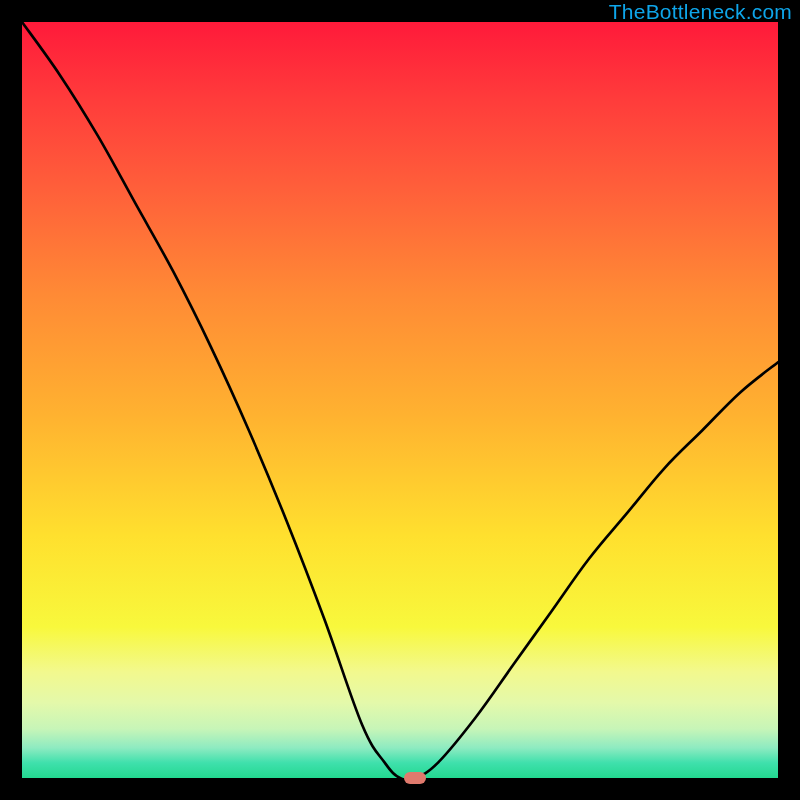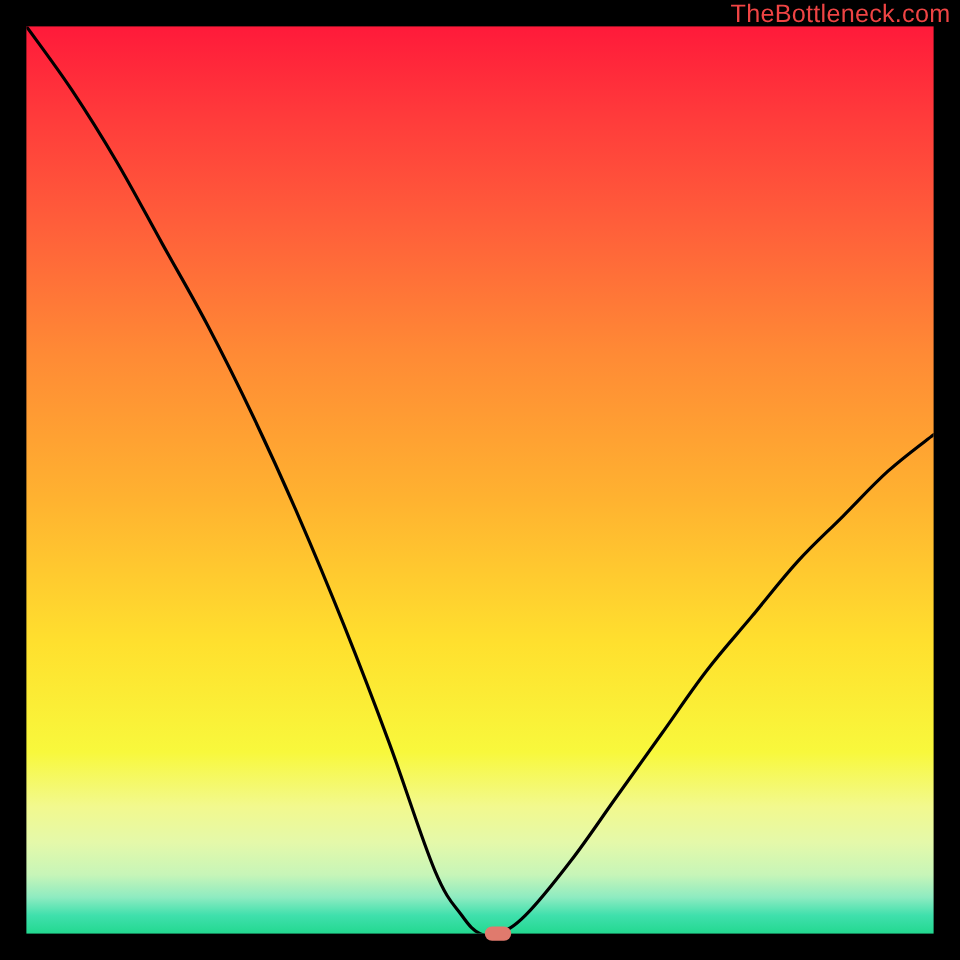--- a/index.html
+++ b/index.html
@@ -52,21 +52,21 @@
     width: 22px;
     height: 12px;
     border-radius: 6px;
     background: #e07a6d;
     transform: translate(-50%, -50%);
   }
   .watermark {
     position: absolute;
     right: 8px;
     top: 0px;
-    color: #ef4444;
+    color: #0ea5e9;
     font-size: 21px;
     letter-spacing: 0.2px;
     font-weight: 500;
   }
 </style>
 </head>
 <body>
 
 <div class="frame">
 

